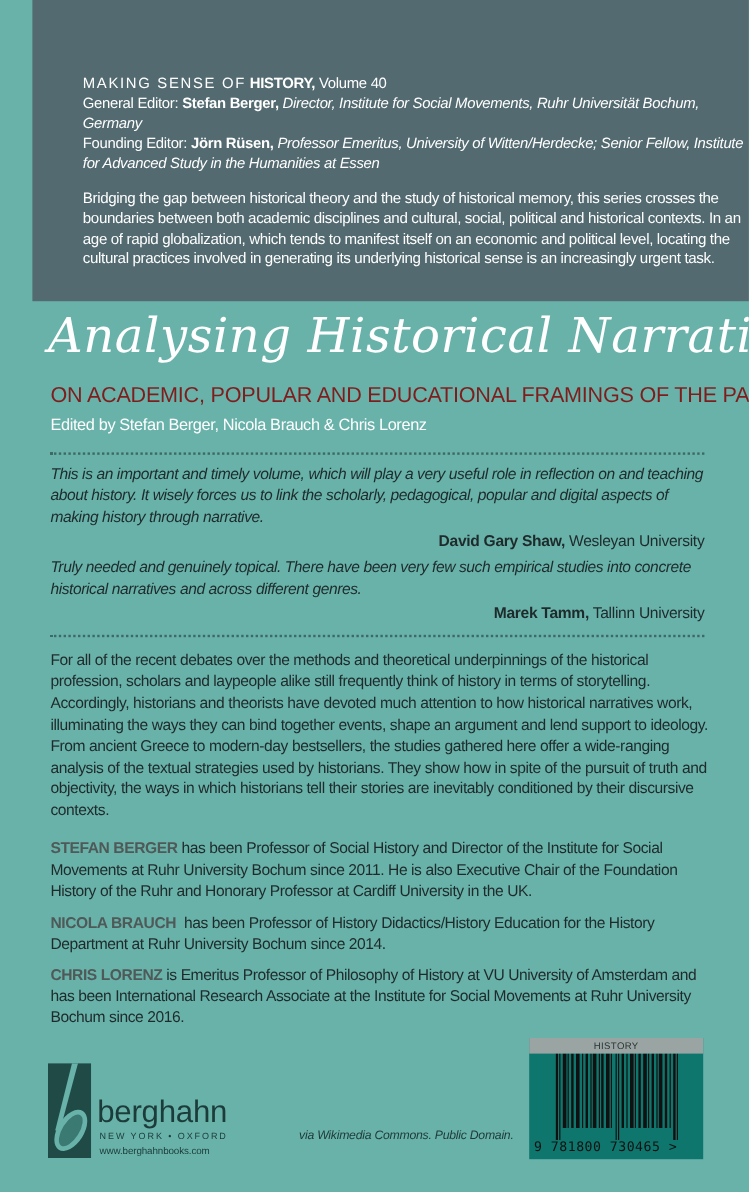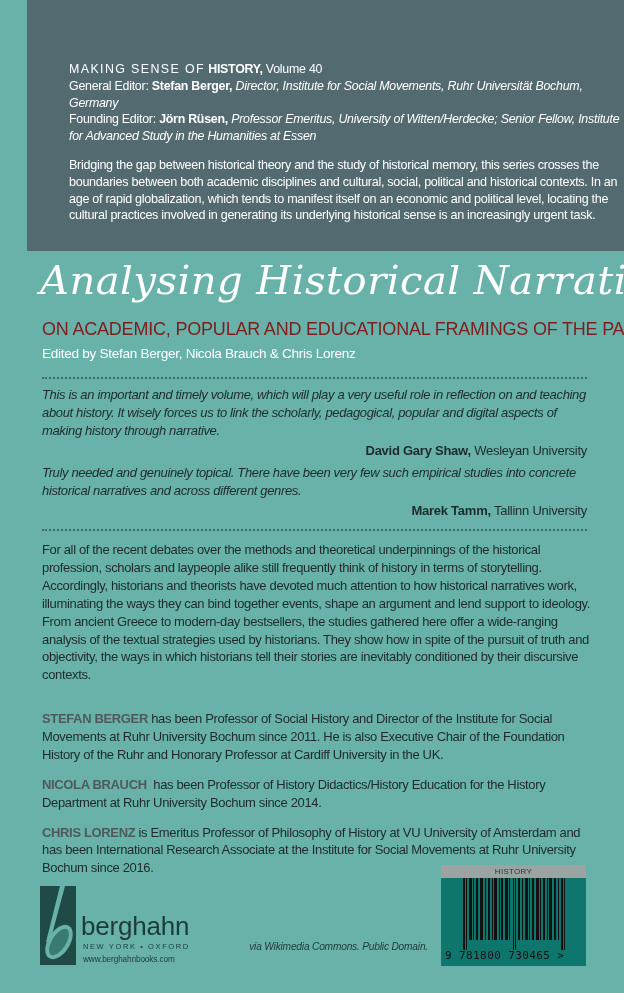--- a/index.html
+++ b/index.html
@@ -68,21 +68,21 @@
   .body-desc {
     position: absolute; left: 42px; top: 541px; width: 550px;
     font-size: 13px; line-height: 17.9px; color: #1f2a2a;
     letter-spacing: -0.35px;
   }
   .bios {
     position: absolute; left: 42px; top: 698px; width: 550px;
     font-size: 13px; line-height: 17.9px; color: #1f2a2a;
     letter-spacing: -0.35px;
   }
-  .bio { margin-bottom: 8px; margin-top: 12px; }
+  .bio { margin-bottom: 8px; }
   .bio .name { font-weight: bold; color: #4f5a58; }
   .logo {
     position: absolute; left: 40px; top: 886px; width: 36px; height: 79px;
   }
   .publisher-name {
     position: absolute; left: 81px; top: 912px;
     font-size: 26px; line-height: 28px; color: #1c3c3a;
     letter-spacing: -0.2px;
   }
   .publisher-cities {

